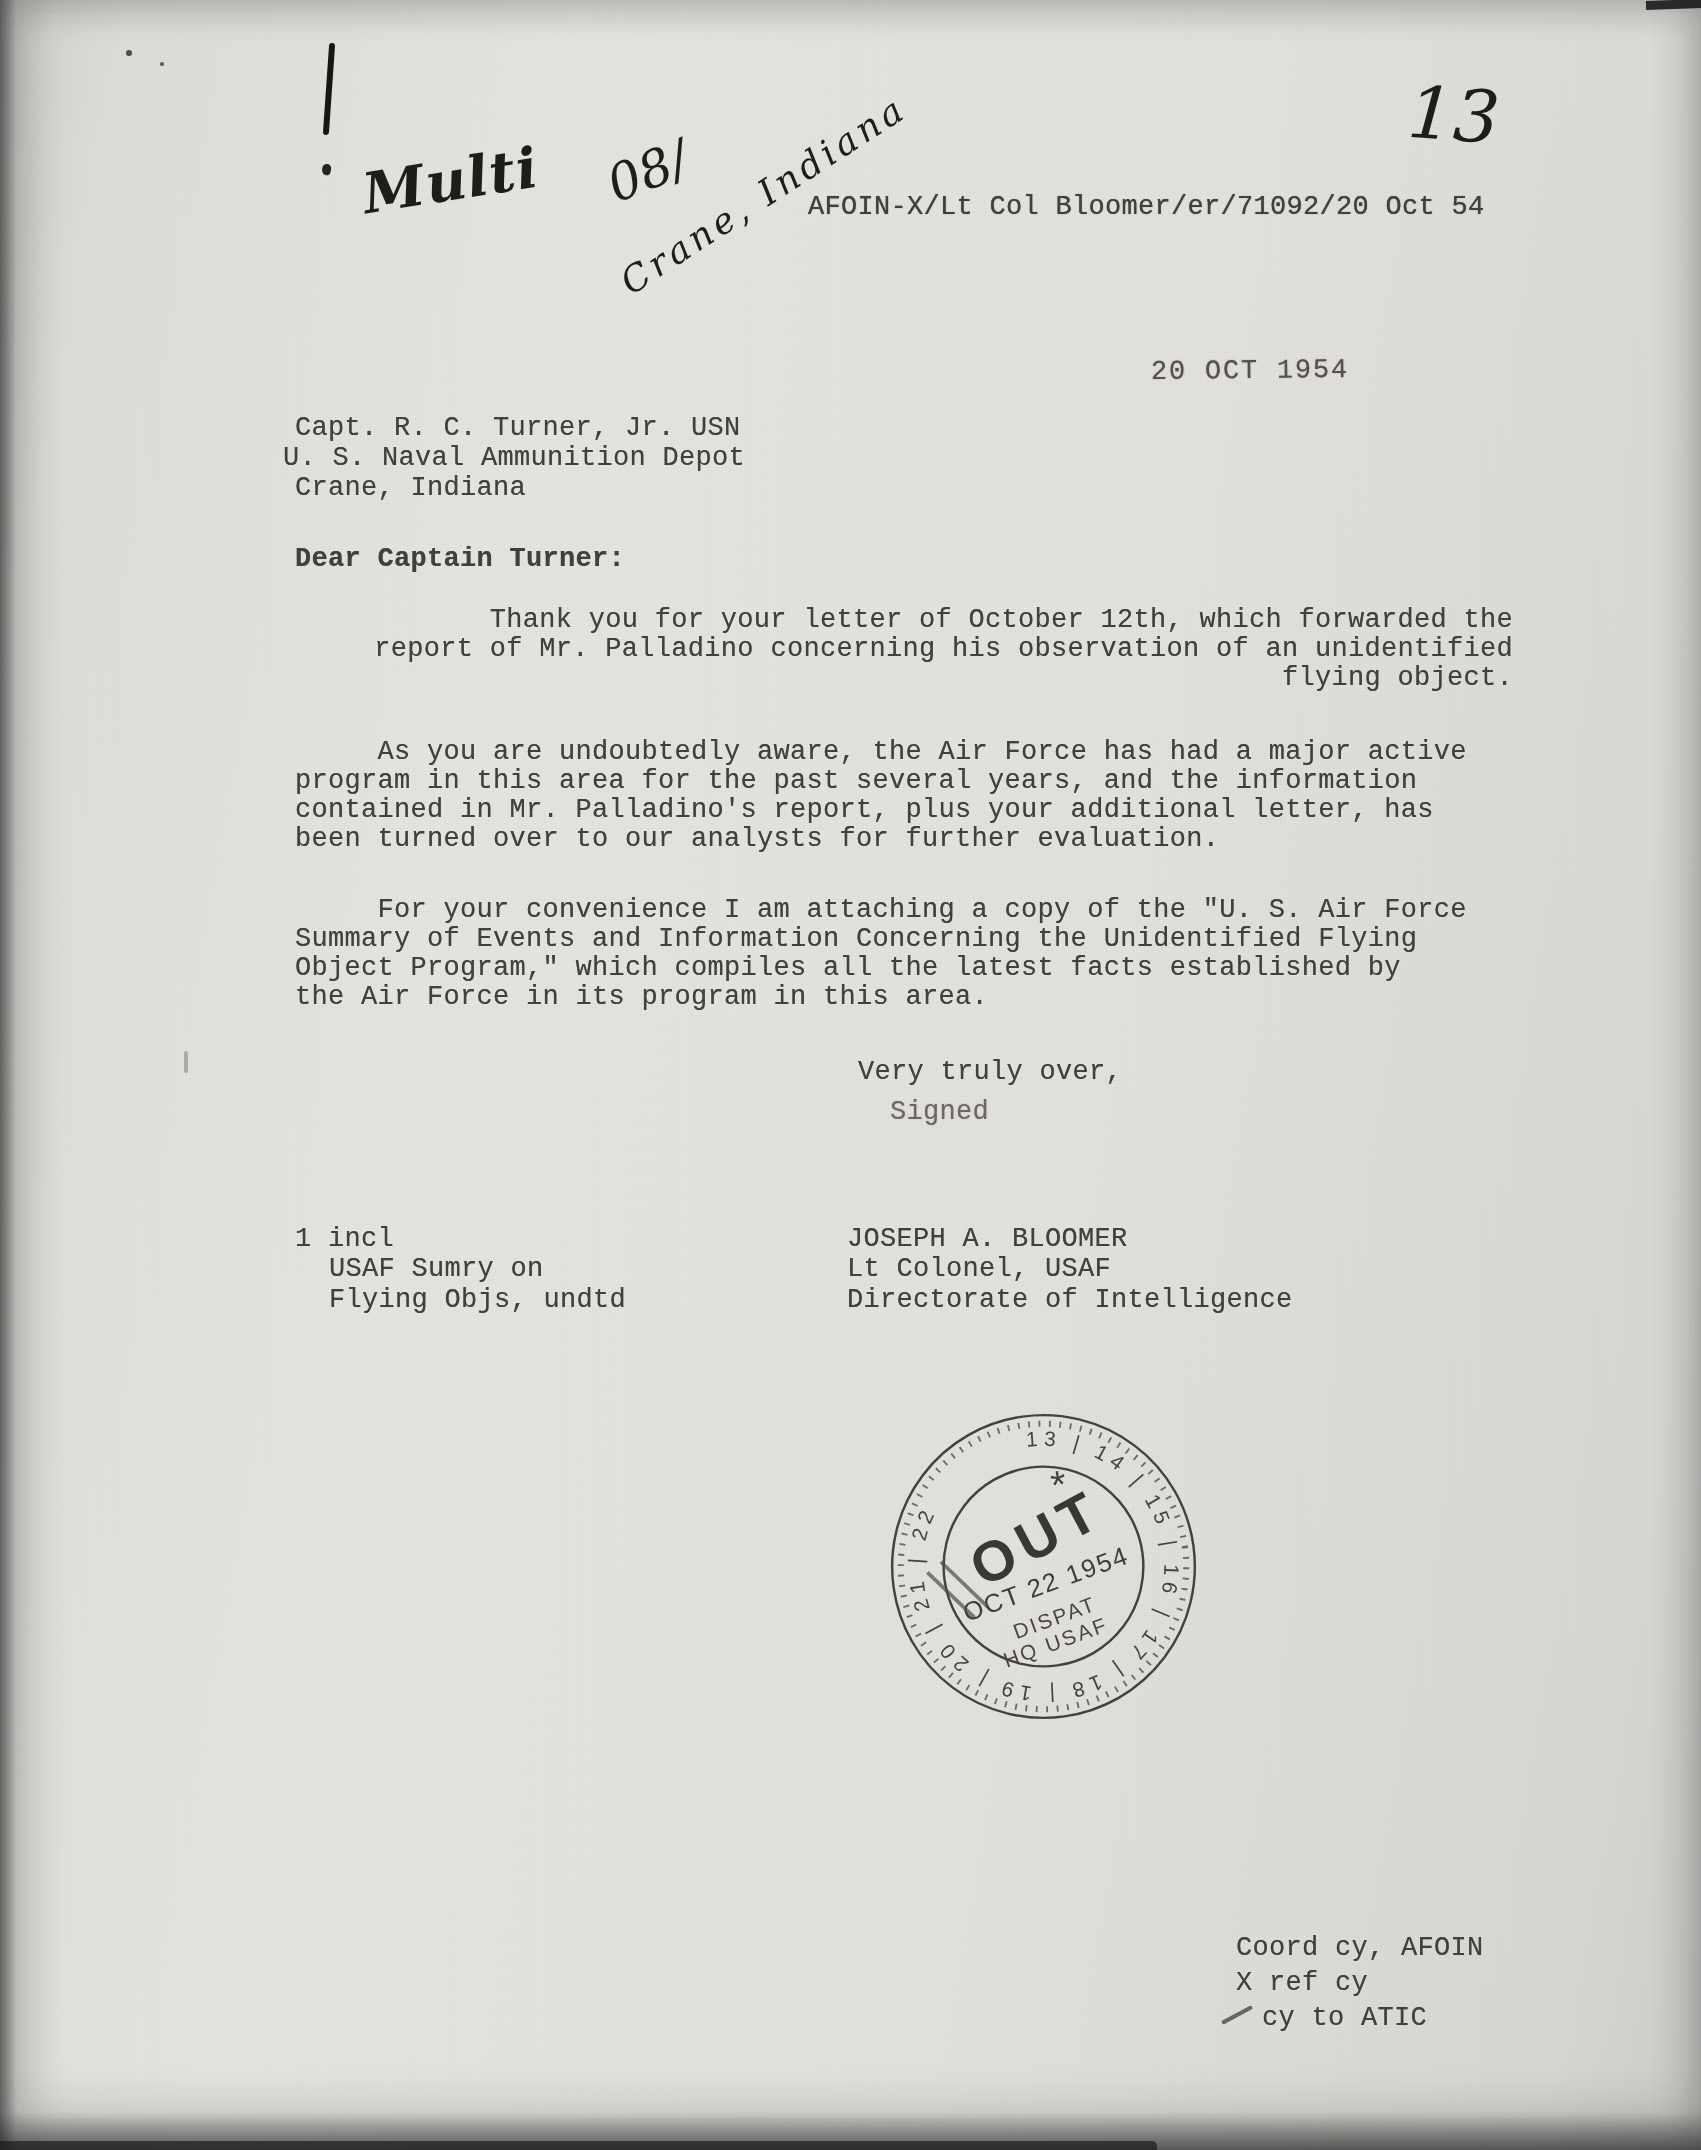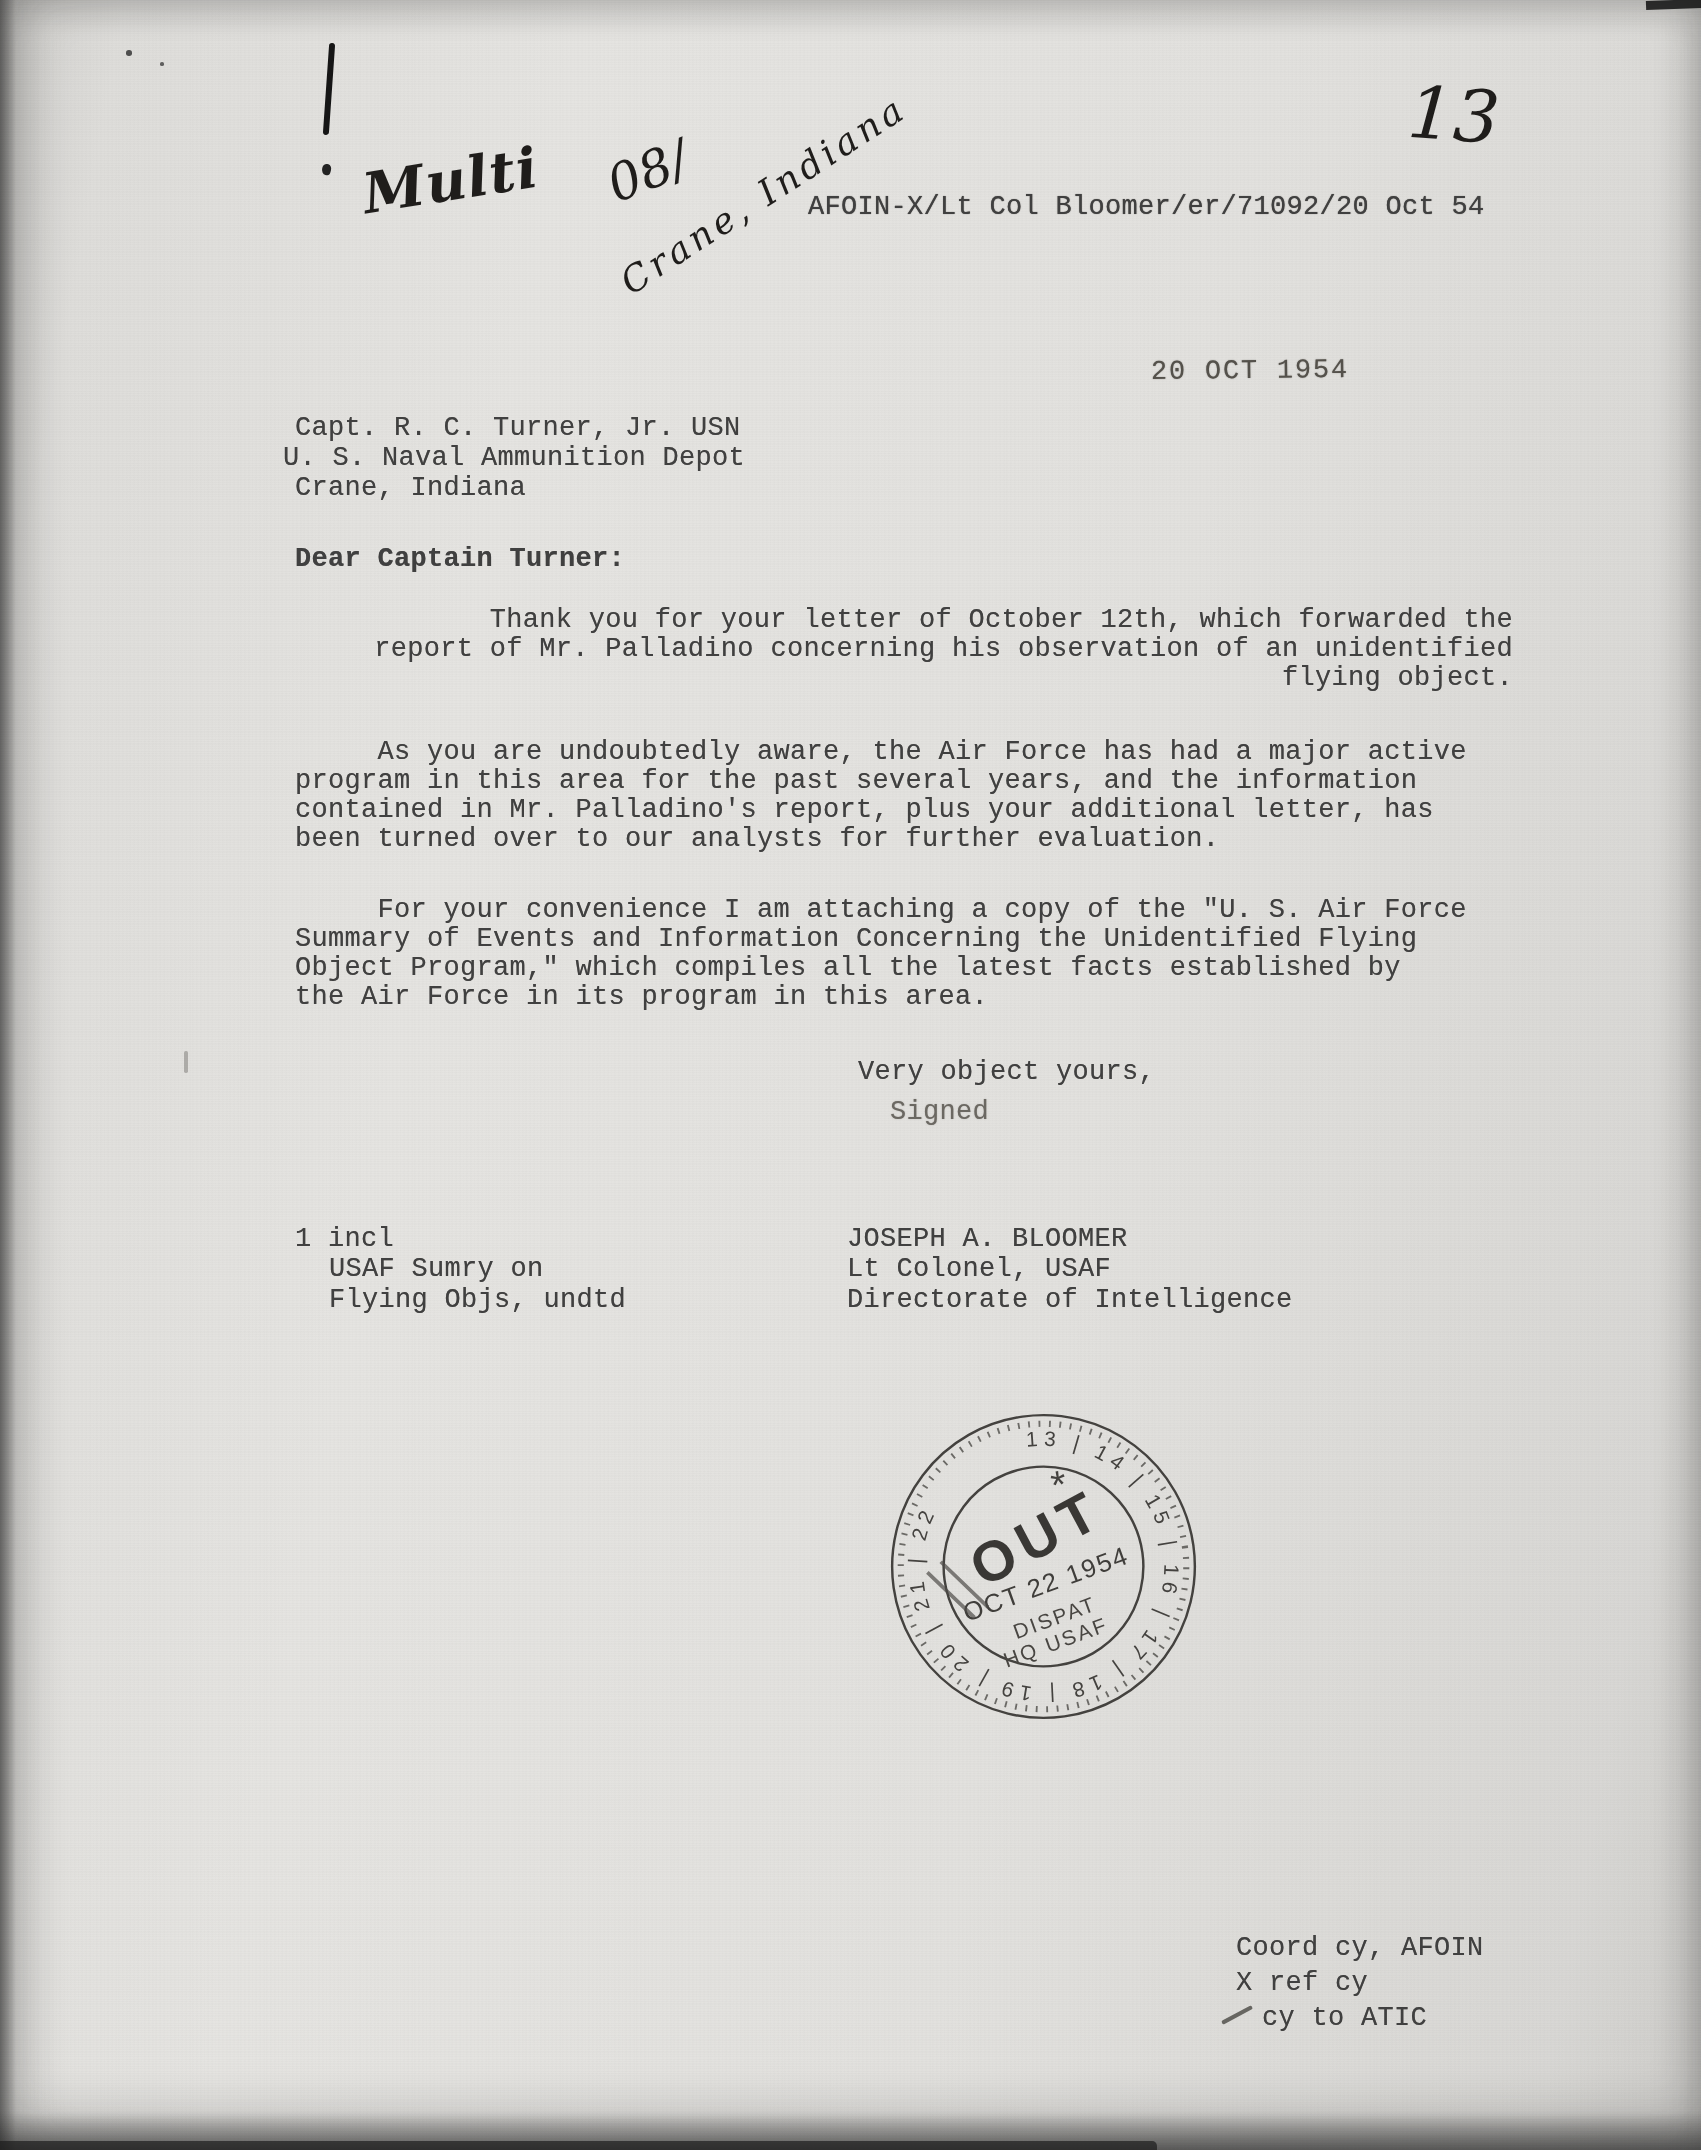--- a/index.html
+++ b/index.html
@@ -108,21 +108,21 @@
 flying object.</div>
 <div class="typed" style="left:295px; top:738px; width:1218px;">     As you are undoubtedly aware, the Air Force has had a major active
 program in this area for the past several years, and the information
 contained in Mr. Palladino's report, plus your additional letter, has
 been turned over to our analysts for further evaluation.</div>
 <div class="typed" style="left:295px; top:896px; width:1218px;">     For your convenience I am attaching a copy of the "U. S. Air Force
 Summary of Events and Information Concerning the Unidentified Flying
 Object Program," which compiles all the latest facts established by
 the Air Force in its program in this area.</div>
 
-<div class="typed" style="left:858px; top:1058px;">Very object yours,</div>
+<div class="typed" style="left:858px; top:1058px;">Very truly over,</div>
 <div class="typed faded" style="left:890px; top:1098px;">Signed</div>
 
 <div class="typed lh50" style="left:295px; top:1224px;">1 incl</div>
 <div class="typed lh50" style="left:329px; top:1254px;">USAF Sumry on</div>
 <div class="typed lh50" style="left:329px; top:1285px;">Flying Objs, undtd</div>
 
 <div class="typed lh50" style="left:847px; top:1224px;">JOSEPH A. BLOOMER</div>
 <div class="typed lh50" style="left:847px; top:1254px;">Lt Colonel, USAF</div>
 <div class="typed lh50" style="left:847px; top:1285px;">Directorate of Intelligence</div>
 

